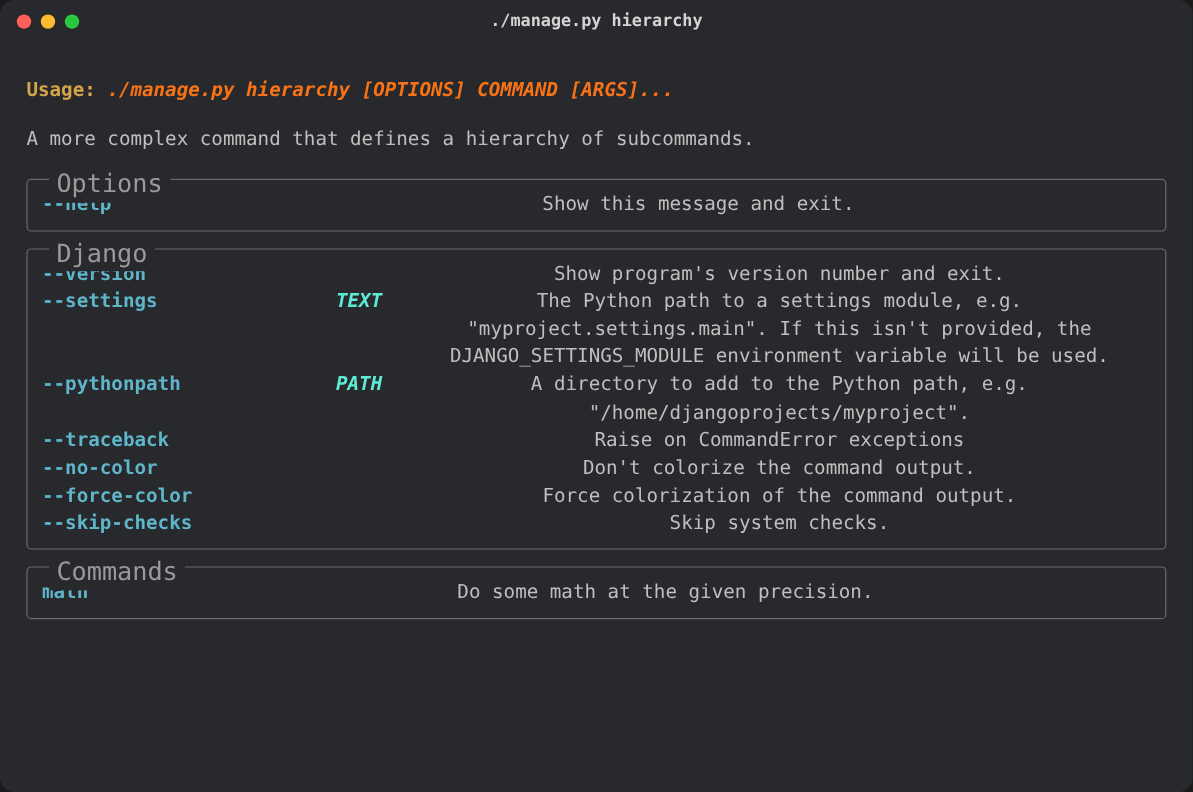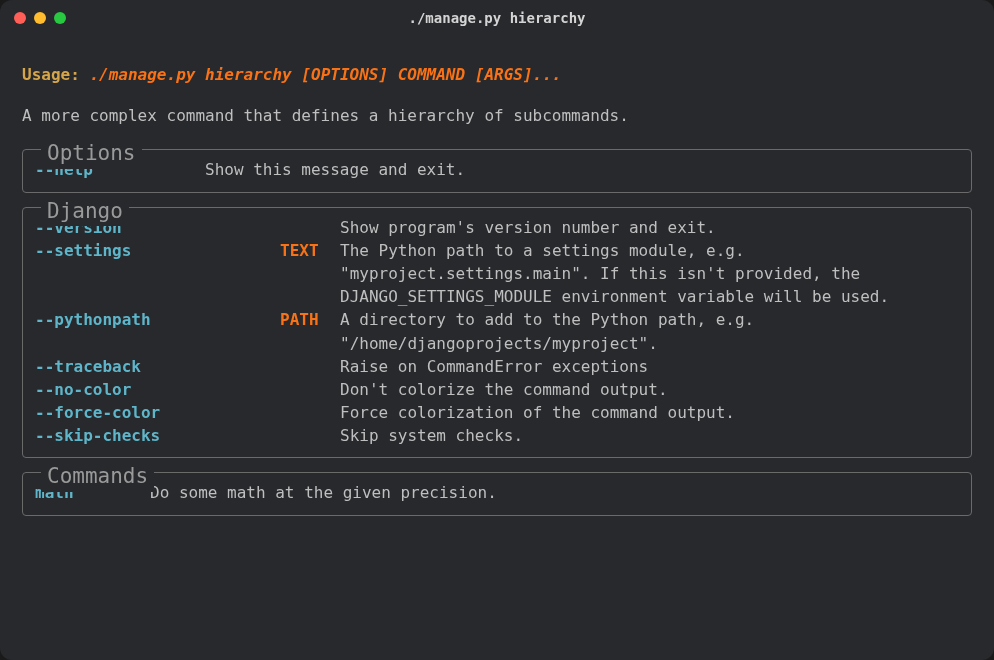--- a/index.html
+++ b/index.html
@@ -110,29 +110,31 @@
       align-items: flex-start;
     }
 
     .flag-col {
       color: #5fb5c9;
       font-weight: 700;
       flex-shrink: 0;
     }
 
     .arg-col {
-      color: #f97316;
+      color: #5eead4;
       font-weight: 700;
       flex-shrink: 0;
       text-align: left;
+      font-style: italic;
     }
 
     .desc-col {
       color: #bfbfbf;
       flex: 1;
+      text-align: center;
     }
 
     .default-note {
       color: #6a6a6a;
     }
 
     
     .options-group .flag-col { width: 170px; }
 
     

